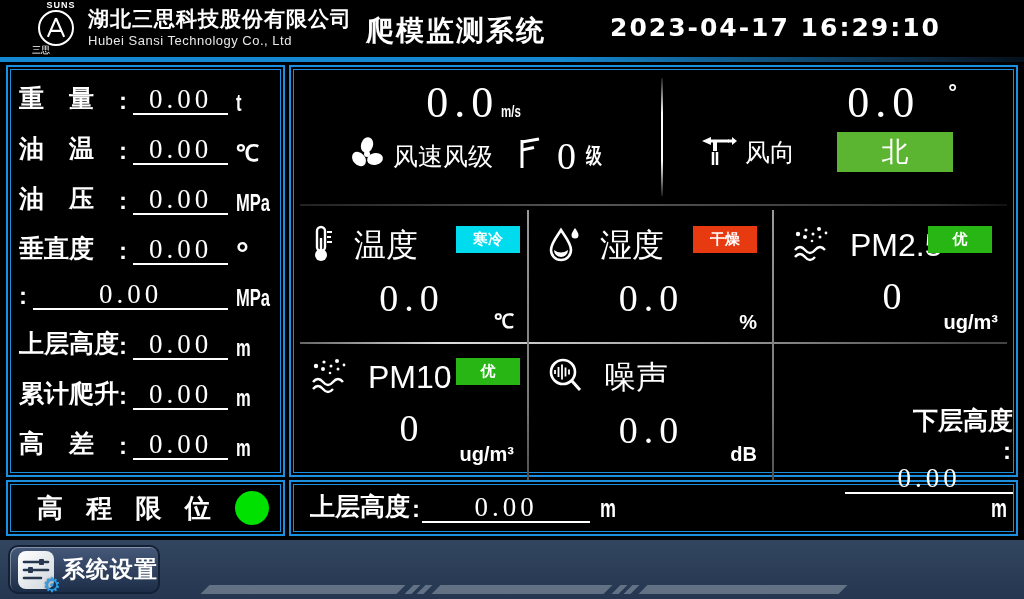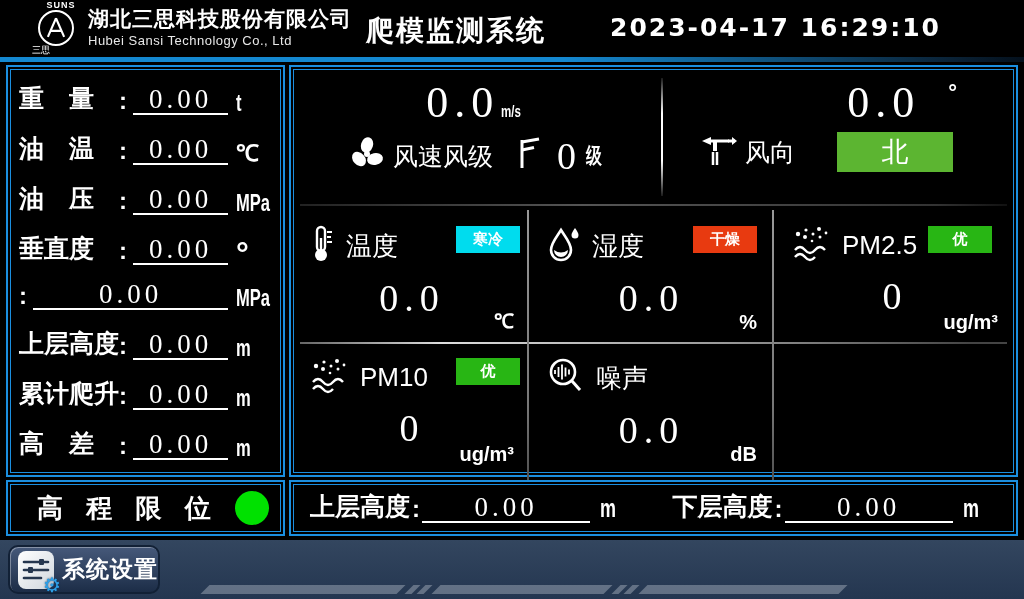--- a/index.html
+++ b/index.html
@@ -70,21 +70,21 @@
                justify-content:center; font-size:27px; color:#fff; }
 
   
   .gridline-h { position:absolute; left:6px; width:707px; height:2px; }
   .gl-dim { background:linear-gradient(to right, #222, #555 40%, #333 90%, #111); }
   .gl-bright { background:linear-gradient(to right, #666, #ddd 20%, #999 60%, #444 95%); }
   .gridline-v { position:absolute; top:140px; width:2px; height:326px;
                 background:linear-gradient(to bottom, #999, #777 60%, #333); }
   .cell { position:absolute; height:130px; }
   .cell-head { display:flex; align-items:center; padding-top:16px; padding-left:12px; position:relative; }
-  .cell-name { font-size:26px; margin-left:10px; }
+  .cell-name { font-size:32px; margin-left:18px; }
   .badge { position:absolute; top:18px; width:64px; height:27px; display:flex; align-items:center;
            justify-content:center; font-size:15px; font-weight:bold; color:#fff; }
   .cell-val { text-align:center; font-family:"Liberation Serif", serif; font-size:38px;
               letter-spacing:6px; margin-top:10px; line-height:40px;}
   .cell-unit { position:absolute; right:12px; bottom:4px; font-size:20px; font-weight:bold; }
 
   
   .heights { display:flex; align-items:flex-end; height:100%; padding:0 0 8px 16px; }
   .h-group { display:flex; align-items:flex-end; width:352px; }
   .h-label { font-size:25px; font-weight:bold; white-space:nowrap; }
@@ -368,21 +368,21 @@
 
   <div class="panel bottom-box">
     <div class="panel-inner">
       <div class="heights">
         <div class="h-group">
           <span class="h-label">上层高度</span>
           <span class="h-colon">:</span>
           <span class="h-value">0.00</span>
           <span class="h-unit"><span class="cond">m</span></span>
         </div>
-        <div class="h-group" style="margin-left:22px;">
+        <div class="h-group" style="margin-left:22px;flex-direction:column;">
           <span class="h-label">下层高度</span>
           <span class="h-colon">:</span>
           <span class="h-value">0.00</span>
           <span class="h-unit"><span class="cond">m</span></span>
         </div>
       </div>
     </div>
   </div>
 
   <div class="footer">

